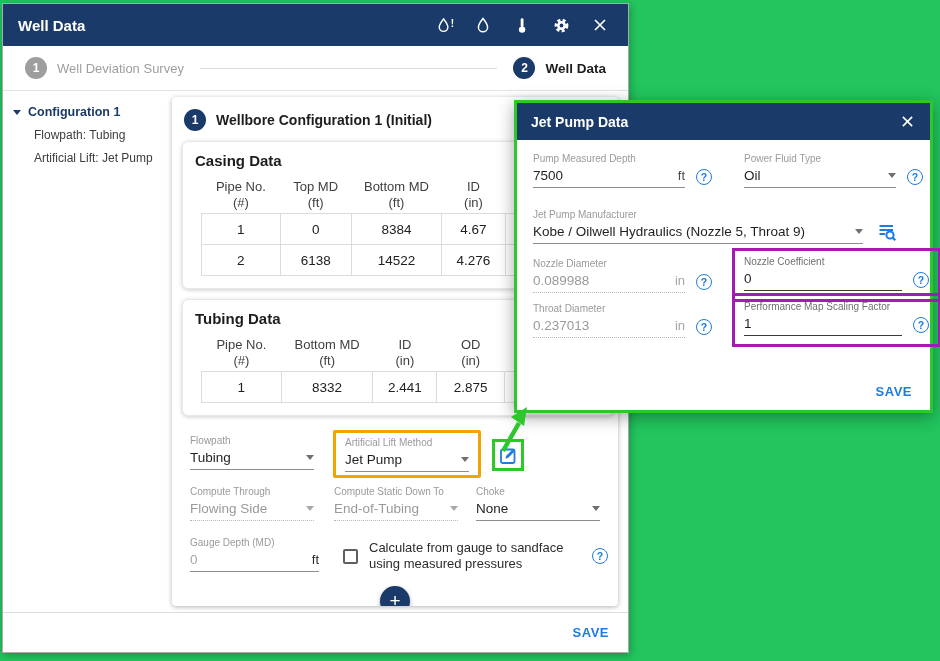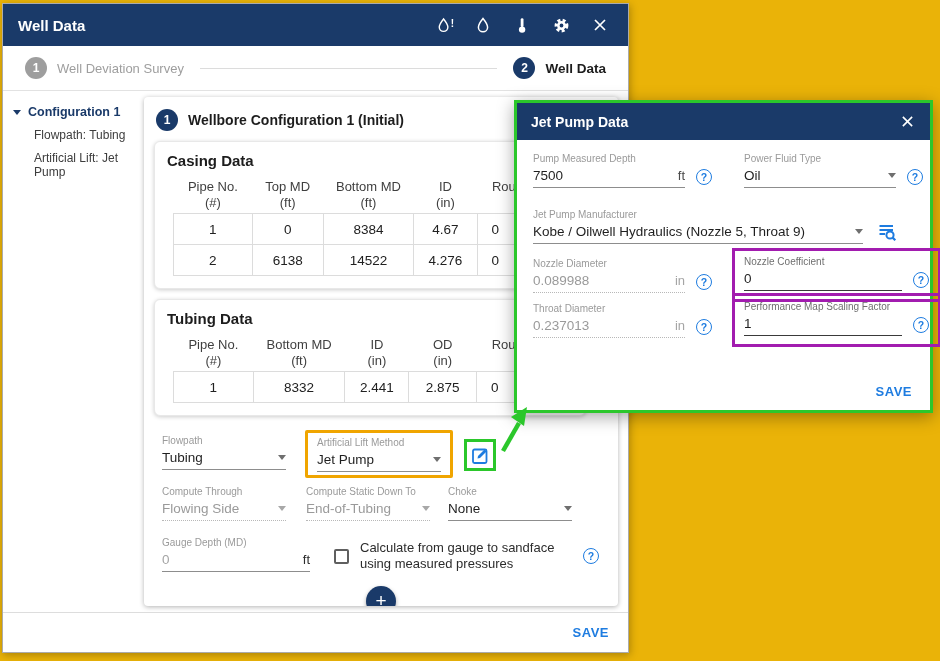--- a/index.html
+++ b/index.html
@@ -1,17 +1,17 @@
 <!DOCTYPE html>
 <html><head>
 <meta charset="utf-8">
 <style>
   * { box-sizing: border-box; margin: 0; padding: 0; }
   body { font-family: "Liberation Sans", sans-serif; background: #fff; }
-  .screen { position: relative; width: 940px; height: 661px; background: #eab308; overflow: hidden; }
+  .screen { position: relative; width: 940px; height: 661px; background: #22c55e; overflow: hidden; }
 
   
   .window { position: absolute; left: 2px; top: 3px; width: 627px; height: 650px;
     background: #fff; border: 1px solid #ababab; box-shadow: 1px 2px 8px rgba(0,0,0,.28);
     display: flex; flex-direction: column; }
   .titlebar { height: 42px; background: #1a3a69; display: flex; align-items: center; padding: 0 15px; flex: none; }
   .titlebar .title { color: #fff; font-size: 15px; font-weight: bold; flex: 1; }
   .tb-icons { display: flex; align-items: center; gap: 21px; margin-right: 4px; }
   .tb-icon { width: 18px; height: 18px; display: flex; align-items: center; justify-content: center; cursor: pointer; position: relative; }
   .tb-icon svg { display: block; }
@@ -20,21 +20,21 @@
   .stepper { height: 45px; display: flex; align-items: center; padding: 0 22px; border-bottom: 1px solid #e2e2e2; gap: 10px; flex: none; }
   .step-circle { width: 22px; height: 22px; border-radius: 50%; color: #fff; font-size: 12px; font-weight: bold;
     display: flex; align-items: center; justify-content: center; flex: none; }
   .sc-gray { background: #9e9e9e; }
   .sc-navy { background: #1a3a69; }
   .step-label-gray { color: #9e9e9e; font-size: 13px; }
   .step-label-dark { color: #1d1d1d; font-size: 13.5px; font-weight: bold; }
   .step-line { flex: 1; height: 1px; background: #dcdcdc; margin: 0 6px; }
 
   .wbody { flex: 1; display: flex; min-height: 0; }
-  .sidebar { width: 138px; padding-top: 14px; flex: none; }
+  .sidebar { width: 166px; padding-top: 14px; flex: none; }
   .tree-root { display: flex; align-items: center; gap: 7px; padding-left: 10px; cursor: pointer; }
   .tree-arrow { width: 0; height: 0; border-left: 4px solid transparent; border-right: 4px solid transparent; border-top: 5px solid #1a3a69; }
   .tree-root-label { color: #1a3a69; font-size: 12.5px; font-weight: bold; }
   .tree-child { padding-left: 31px; margin-top: 9px; font-size: 12px; color: #3d3d3d; cursor: pointer; }
 
   .content { flex: 1; position: relative; padding: 6px 10px 6px 3px; min-width: 0; }
   .panel { background: #fff; border-radius: 4px; box-shadow: 0 1px 5px rgba(0,0,0,.3); height: 100%; padding: 12px 10px 6px 10px; position: relative; overflow: hidden; }
   .cfg-title-row { display: flex; align-items: center; gap: 10px; padding-left: 2px; }
   .cfg-title { font-size: 14px; font-weight: bold; color: #1d1d1d; }
 

